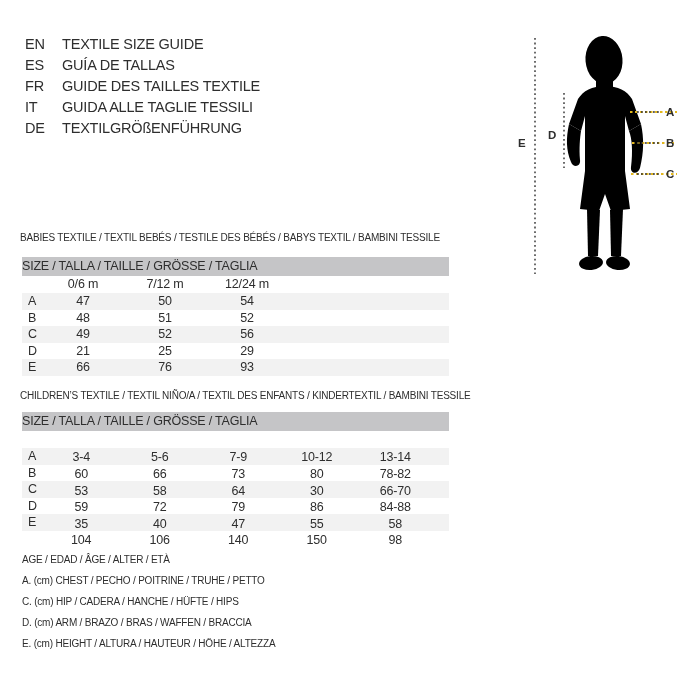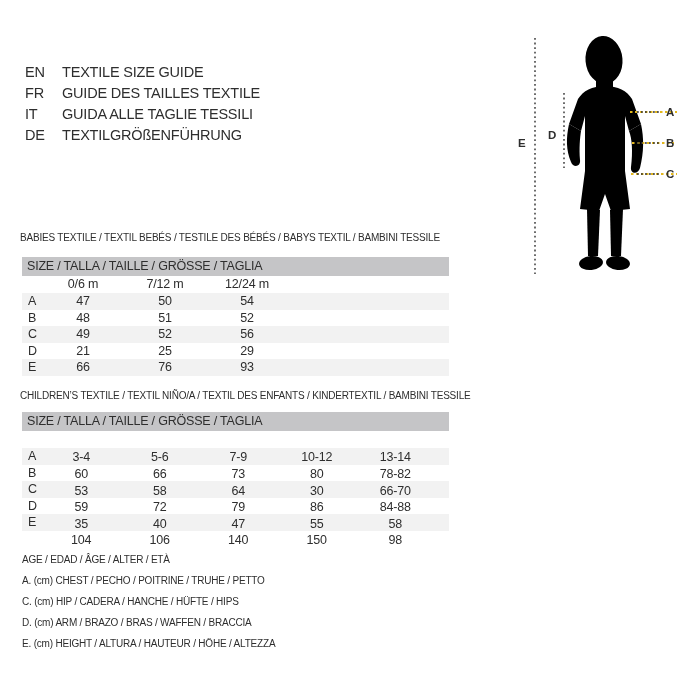--- a/index.html
+++ b/index.html
@@ -2,49 +2,53 @@
 <html><head>
 <meta charset="utf-8">
 <style>
   html,body{margin:0;padding:0;}
   body{
     width:700px;height:700px;position:relative;background:#ffffff;
     font-family:"Liberation Sans", sans-serif;color:#2e2e2e;
     letter-spacing:-0.2px;overflow:hidden;
   }
   
-  .lang-block{position:absolute;left:25px;top:34px;margin-top:28px;}
+  .lang-block{position:absolute;left:25px;top:34px;}
   .lang-row{display:flex;line-height:21px;font-size:14.5px;}
   .lang-code{width:37px;flex:0 0 37px;}
   
   .figure{position:absolute;left:510px;top:28px;width:180px;height:252px;}
   .figure text{font-family:"Liberation Sans", sans-serif;font-size:11.5px;font-weight:bold;fill:#2e2e2e;}
   
   .section-title{position:absolute;left:20px;font-size:10px;line-height:15px;white-space:nowrap;}
   .size-table{position:absolute;left:22px;width:427px;font-size:12.5px;}
-  .table-bar{height:19px;line-height:19px;background:#c5c5c7;padding-left:5px;box-sizing:border-box;}
+  .table-bar{height:19px;line-height:19px;background:#c5c5c7;box-sizing:border-box;}
   .trow{display:flex;height:16.5px;line-height:16.5px;align-items:center;}
   .trow.thead{height:17px;line-height:17px;}
   .trow.stripe{background:#f2f2f2;}
   .cell{text-align:center;flex:0 0 auto;}
   .cell.rowlabel{width:20px;flex:0 0 20px;text-align:left;padding-left:6px;box-sizing:border-box;}
   .babies .cell.data{width:82px;}
   .children .cell.data{width:78.5px;margin-top:36px;}
   .cell.fill{flex:1 1 auto;}
   
   .legend{position:absolute;left:22px;top:549px;font-size:10px;line-height:21px;}
   .legend div{white-space:nowrap;}
 </style>
 </head>
 <body>
 
 <div class="lang-block">
   <div class="lang-row">
     <span class="lang-code">EN</span>
     <span class="lang-title">TEXTILE SIZE GUIDE</span>
+  </div>
+  <div class="lang-row">
+    <span class="lang-code">ES</span>
+    <span class="lang-title">GUÍA DE TALLAS</span>
   </div>
   <div class="lang-row">
     <span class="lang-code">FR</span>
     <span class="lang-title">GUIDE DES TAILLES TEXTILE</span>
   </div>
   <div class="lang-row">
     <span class="lang-code">IT</span>
     <span class="lang-title">GUIDA ALLE TAGLIE TESSILI</span>
   </div>
   <div class="lang-row">

